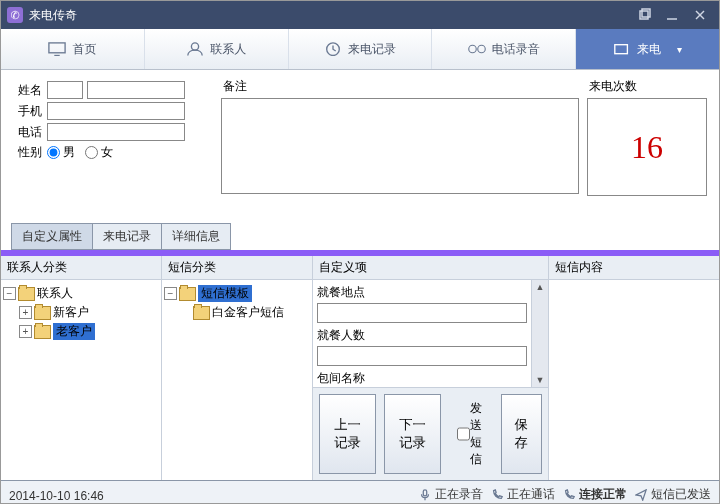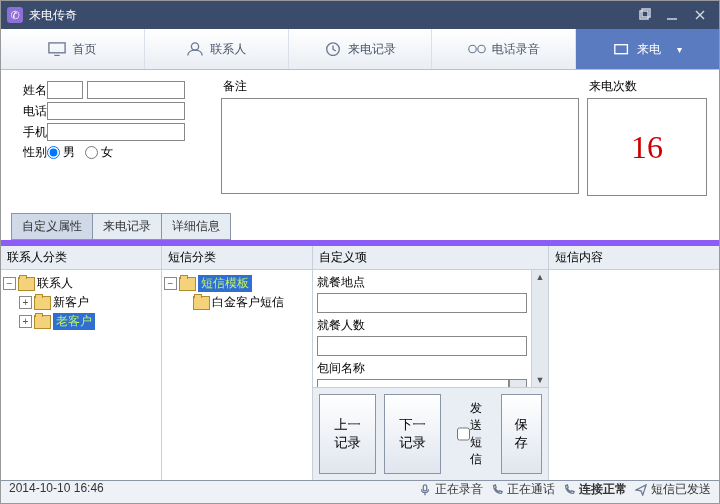--- a/index.html
+++ b/index.html
@@ -16,65 +16,65 @@
 .navtab:last-child{border-right:none}
 .navtab.active{background:#5a7bbf;color:#fff}
 .navtab .ic{width:18px;height:14px;display:inline-flex;align-items:center;justify-content:center}
 .navtab svg{stroke:#6b7a93;fill:none;stroke-width:1.5}
 .navtab.active svg{stroke:#fff}
 .chev{margin-left:10px;font-size:10px;color:#fff}
 
 .formrow{display:flex;padding:8px 12px 4px 12px;gap:8px}
 .fcol-left{width:200px}
 .fline{display:flex;align-items:center;margin:3px 0}
-.flabel{width:34px;text-align:right}
+.flabel{width:34px;text-align:center}
 .finput{border:1px solid #888;height:18px;box-sizing:border-box}
 .w36{width:36px}.w98{width:98px}.w138{width:138px}
 .radio{display:inline-flex;align-items:center;margin-right:10px}
 .radio input{margin:0 3px 0 0}
 .fcol-mid{flex:1}
 .grouptitle{margin:0 0 3px 2px}
 .memo{border:1px solid #888;height:96px;width:100%;box-sizing:border-box;padding:2px;resize:none;font-family:inherit}
 .fcol-right{width:120px}
 .cnum{border:1px solid #888;height:96px;display:flex;align-items:center;justify-content:center;font-size:32px;color:#c00;font-family:Georgia,serif}
 
-.subtabs{display:flex;margin:12px 0 0 10px}
+.subtabs{display:flex;margin:22px 0 0 10px}
 .subtab{border:1px solid #8a96a8;background:#e6ecf3;padding:4px 10px;margin-right:-1px;color:#333}
 .subtab.active{background:#cfd9e7}
 
 .panels{display:flex;border-top:6px solid #8b5cf6;flex:1;min-height:0}
 .panel{display:flex;flex-direction:column;border-right:1px solid #c7cfdb;min-width:0}
 .panel:last-child{border-right:none}
 .phead{background:#e9eef4;border-bottom:1px solid #c7cfdb;padding:3px 6px;font-size:12px}
 .pbody{flex:1;overflow:auto;padding:4px;background:#fff;font-size:12px}
 .tree{padding-left:2px}
 .tree .node{display:flex;align-items:center;gap:2px;padding:1px 0}
 .tree .kids{padding-left:16px}
 .tree .toggle{width:11px;height:11px;border:1px solid #888;display:inline-flex;align-items:center;justify-content:center;font-size:10px;line-height:1;color:#555;background:#fff}
 .tree .toggle.blank{border:none}
 .tree .folder{width:15px;height:12px;background:#f3d27a;border:1px solid #b28b2f;display:inline-block;position:relative}
 .tree .folder::before{content:"";position:absolute;top:-3px;left:0;width:6px;height:3px;background:#f3d27a;border:1px solid #b28b2f;border-bottom:none}
-.tree .sel{background:#2f6fd1;color:#bef264;padding:0 3px}
+.tree .sel{background:#2f6fd1;color:#000000;padding:0 3px}
 
 .cfields{display:flex;flex-direction:column;gap:4px}
 .cfield{display:flex;flex-direction:column}
 .cfield label{margin-bottom:2px}
 .cfield .row{display:flex}
 .cfield input{flex:1;border:1px solid #888;height:20px;box-sizing:border-box;padding:0 4px}
 .cfield .dd{width:18px;height:20px;border:1px solid #888;border-left:1px solid #888;background:#e4e8ef;display:flex;align-items:center;justify-content:center;font-size:9px;box-sizing:border-box}
 
 .vscroll{width:16px;background:#e4e8ef;border-left:1px solid #c7cfdb;display:flex;flex-direction:column;align-items:center;justify-content:space-between;padding:2px 0}
 .vscroll .arr{font-size:9px;color:#555}
 
 .panelfoot{border-top:1px solid #c7cfdb;background:#e9eef4;padding:6px;display:flex;align-items:center;gap:8px}
 .btn{border:1px solid #8a96a8;background:linear-gradient(#fff,#e0e6ef);padding:21px 12px}
 .chk{display:inline-flex;}
 .chk input{margin:0}
 
-.status{height:22px;border-top:1px solid #8a96a8;background:#eef2f7;display:flex;align-items:flex-start;font-size:12px;padding:0 8px;gap:8px}
+.status{height:22px;border-top:1px solid #8a96a8;background:#eef2f7;display:flex;align-items:flex-end;font-size:12px;padding:0 8px;gap:8px}
 .status .seg{display:flex;align-items:center;gap:4px;color:#333}
 .status .spacer{flex:1}
 .status svg{width:12px;height:12px;stroke:#6b7a93;fill:none;stroke-width:1.5}
 </style>
 </head>
 <body>
 
 <div class="window">
 
   <div class="titlebar">
@@ -148,25 +148,25 @@
   </div>
 
   <div class="formrow">
     <div class="fcol-left">
       <div class="fline">
           <span class="flabel">姓名</span>
         <input class="finput w36" style="">
         <input class="finput w98" style="margin-left: 4px;">
       </div>
       <div class="fline">
+          <span class="flabel">手机</span>
+        <input class="finput w138" style="">
+      </div>
+      <div class="fline">
           <span class="flabel">电话</span>
-        <input class="finput w138" style="">
-      </div>
-      <div class="fline">
-          <span class="flabel">手机</span>
         <input class="finput w138" style="">
       </div>
       <div class="fline">
           <span class="flabel">性别</span>
         <label class="radio">
             <input type="radio" name="g" checked="" style="">
             <span>男</span>
           </label>
         <label class="radio">
             <input type="radio" name="g" style="">

